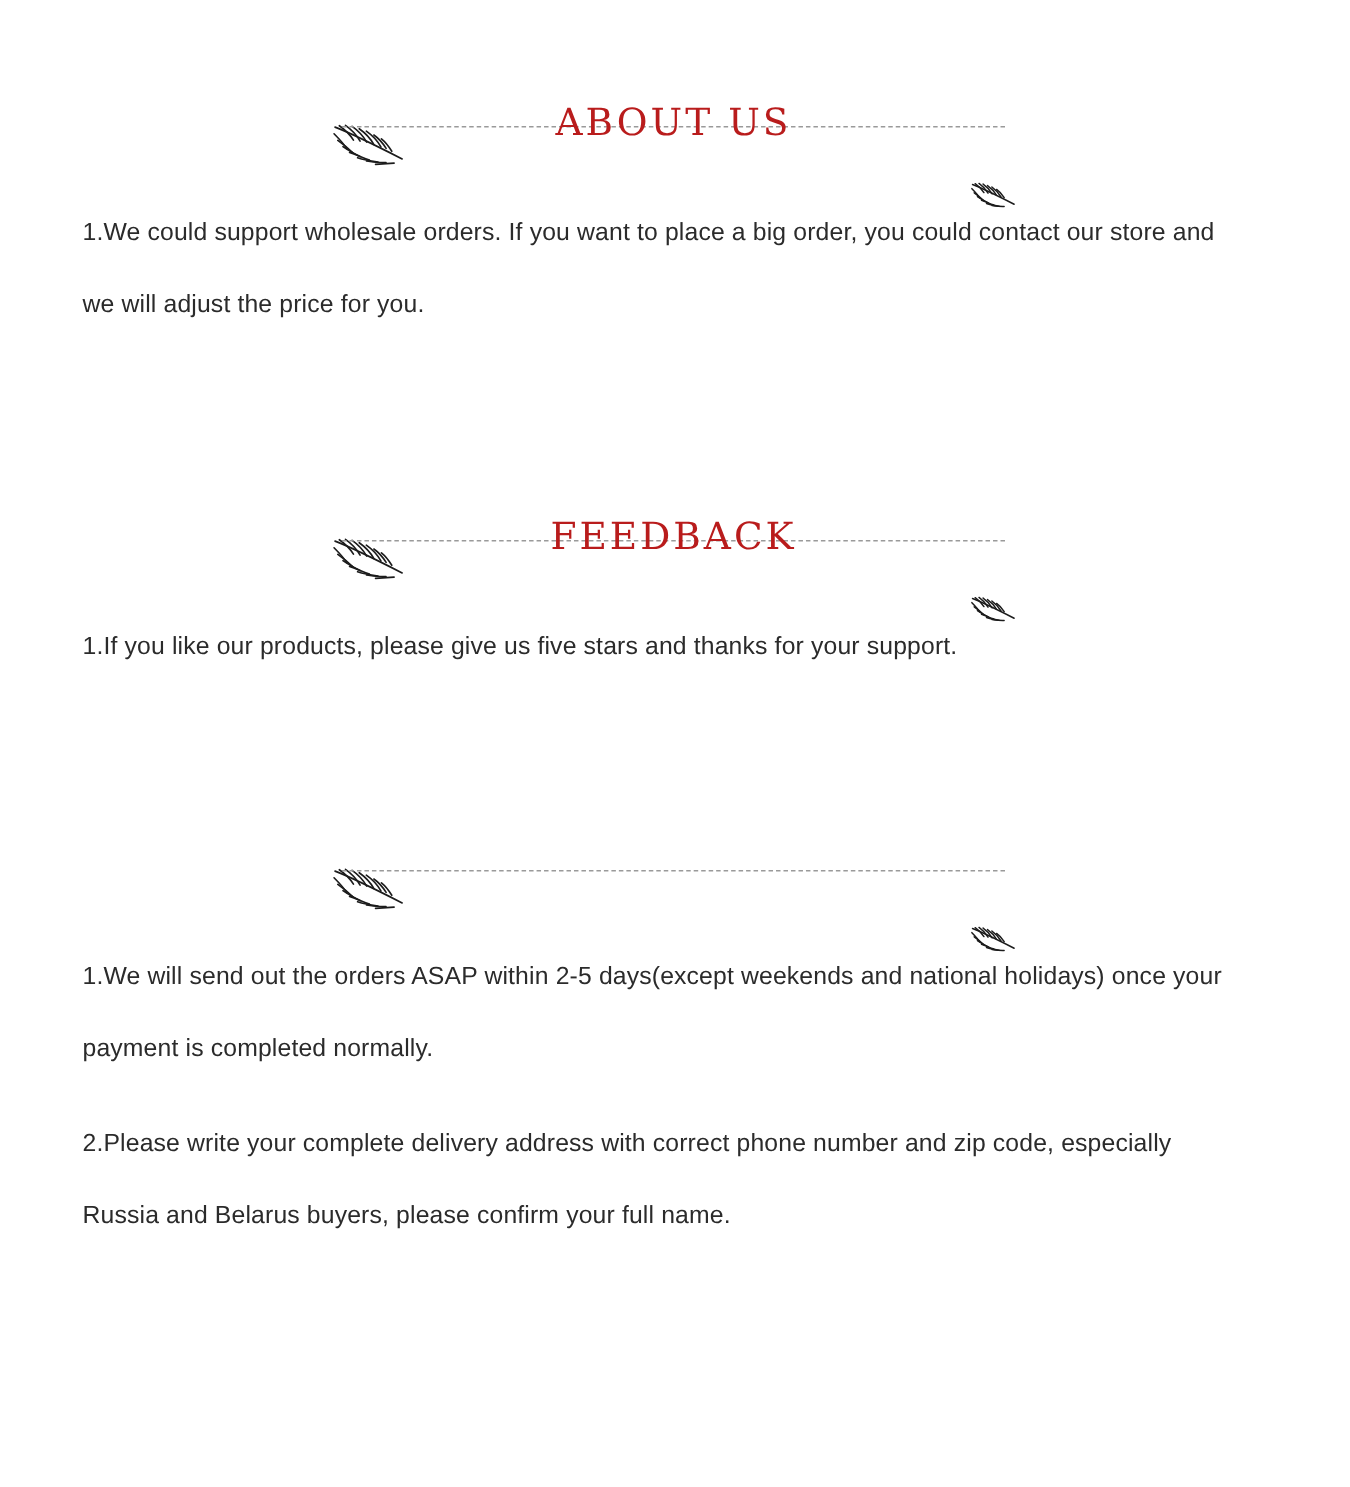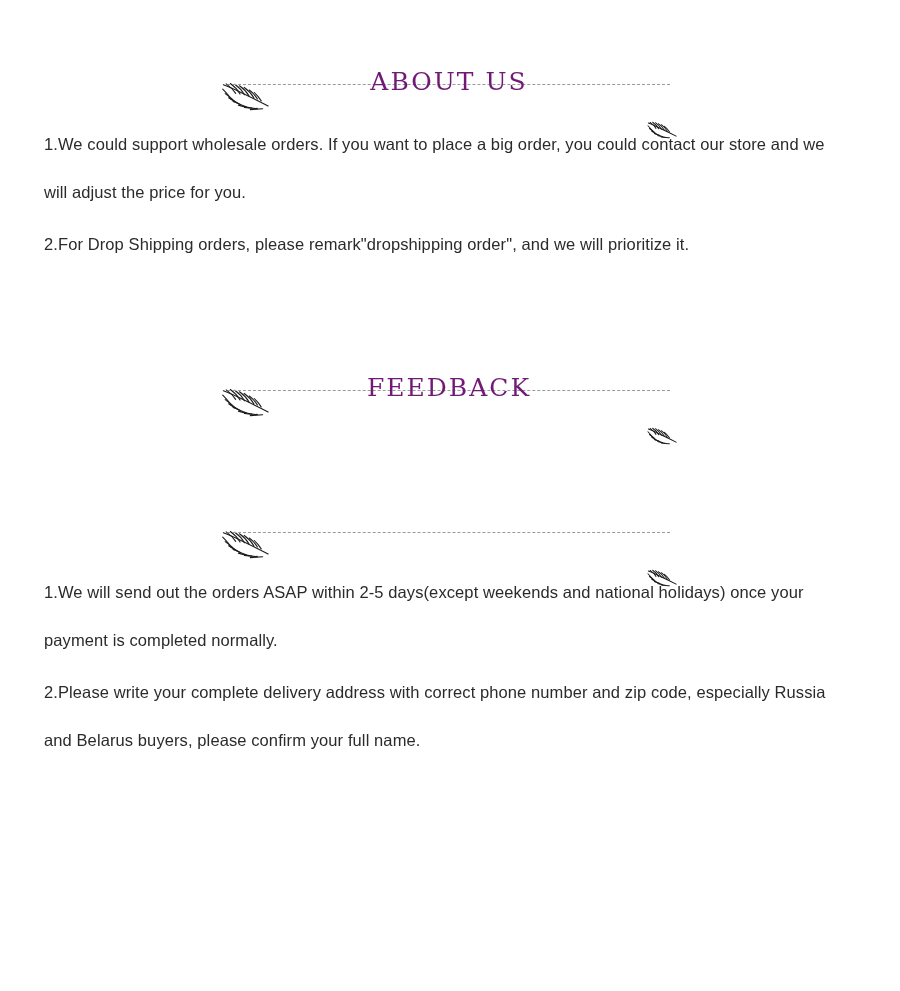--- a/index.html
+++ b/index.html
@@ -43,39 +43,39 @@
 
   .heading .title {
     position: absolute;
     left: 228px;
     right: 230px;
     top: 6px;
     text-align: center;
     font-family: "DejaVu Serif", serif;
     font-size: 25px;
     letter-spacing: 2px;
-    color: #701a75;
+    color: #b91c1c;
     font-weight: normal;
     white-space: nowrap;
   }
 
   
   .leaf {
     position: absolute;
     width: 46px;
     height: 40px;
   }
   .leaf.left  { left: 224px;  top: 36px; transform: rotate(-18deg); }
   .leaf.right { left: 640px;  top: 70px; transform: rotate(-18deg) scale(0.62); }
 
   .leaf svg { display: block; width: 100%; height: 100%; }
 
   
   .para {
-    margin: 4px;
+    margin: 15px;
     padding: 0 56px 0 40px;
     font-size: 16.5px;
     line-height: 48px;
     color: #2b2b2b;
     letter-spacing: 0.1px;
   }
 
   .spacer-lg { height: 74px; }
   .spacer-md { height: 66px; }
   .gap-after-head { height: 14px; }
@@ -127,21 +127,20 @@
             <path d="M5 16 C8 20, 11 23, 14 26"></path>
             <path d="M8 21 C12 24, 15 27, 19 30"></path>
             <path d="M12 26 C16 29, 20 31, 24 33"></path>
             <path d="M17 30 C21 32, 25 34, 29 35"></path>
           </g>
         </svg>
       </span>
     </div>
     <div class="gap-after-head"></div>
     <p class="para">1.We could support wholesale orders. If you want to place a big order, you could contact our store and we will adjust the price for you.</p>
-    <p class="para">2.For Drop Shipping orders, please remark"dropshipping order", and we will prioritize it.</p>
   </section>
 
   <div class="spacer-lg"></div>
 
   <section class="section">
     <div class="heading">
       <span class="leaf left">
         <svg viewBox="0 0 46 40" xmlns="http://www.w3.org/2000/svg">
           <g stroke="#1c1c1c" stroke-width="1.1" fill="none" stroke-linecap="round">
             <path d="M4 2 C14 10, 26 22, 40 36"></path>
@@ -178,20 +177,21 @@
             <path d="M3 11 C6 15, 8 18, 10 22"></path>
             <path d="M5 16 C8 20, 11 23, 14 26"></path>
             <path d="M8 21 C12 24, 15 27, 19 30"></path>
             <path d="M12 26 C16 29, 20 31, 24 33"></path>
             <path d="M17 30 C21 32, 25 34, 29 35"></path>
           </g>
         </svg>
       </span>
     </div>
     <div class="gap-after-head"></div>
+    <p class="para">1.If you like our products, please give us five stars and thanks for your support.</p>
   </section>
 
   <div class="spacer-md"></div>
 
   <section class="section">
     <div class="heading">
       <span class="leaf left">
         <svg viewBox="0 0 46 40" xmlns="http://www.w3.org/2000/svg">
           <g stroke="#1c1c1c" stroke-width="1.1" fill="none" stroke-linecap="round">
             <path d="M4 2 C14 10, 26 22, 40 36"></path>

